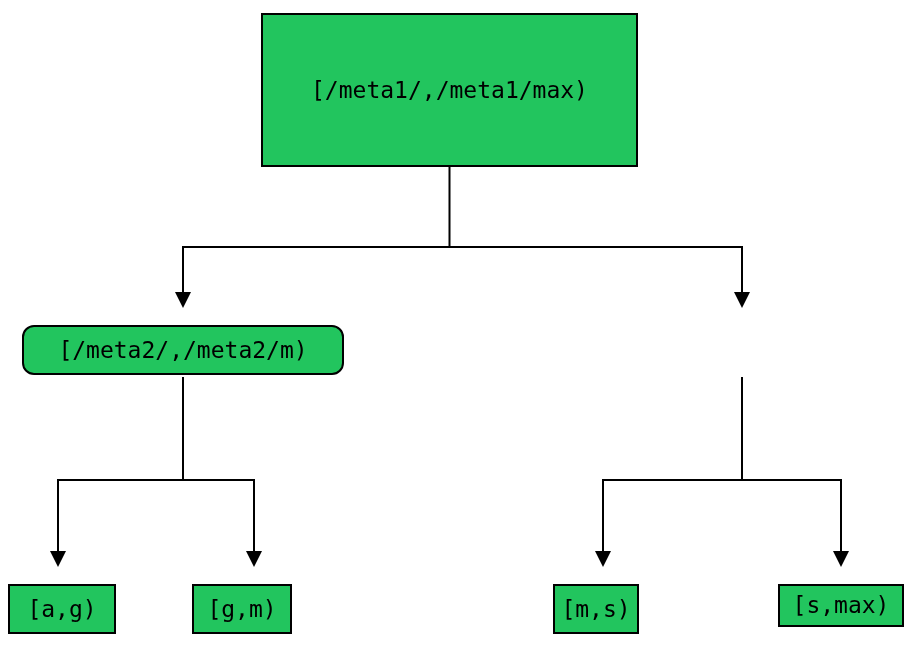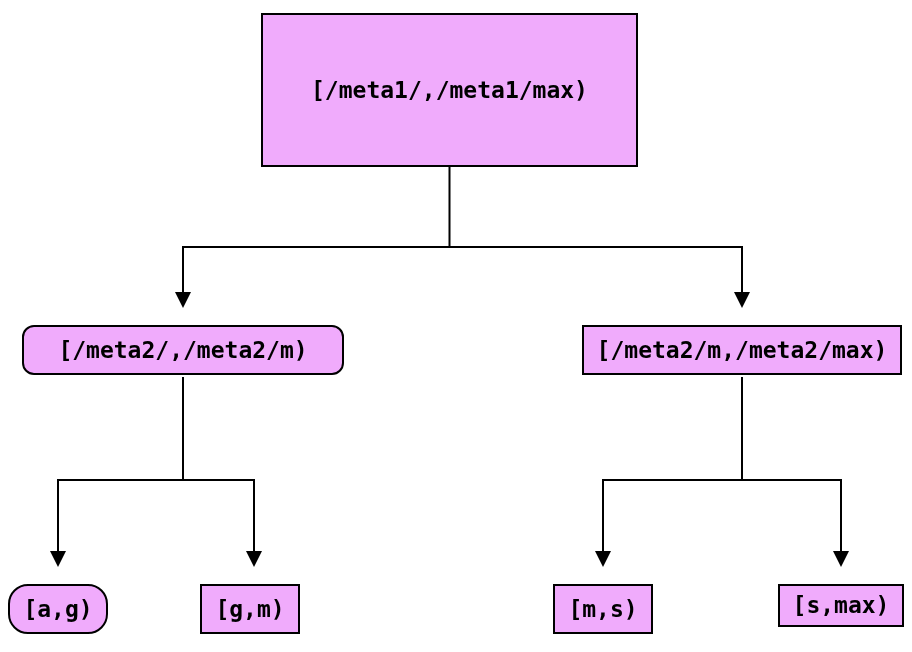--- a/index.html
+++ b/index.html
@@ -30,36 +30,36 @@
     fill: none;
   }
   .arrowhead {
     fill: #000000;
     stroke: none;
   }
   .node {
     position: absolute;
     box-sizing: border-box;
     border: 2px solid #000000;
-    background: #f0abfc;
+    background: #22c55e;
     color: #000000;
     display: flex;
     align-items: center;
     justify-content: center;
     font-size: 23px;
-    font-weight: bold;
+    font-weight: normal;
     white-space: pre;
     line-height: 1;
   }
   .node-root   { left: 261px; top: 13px;  width: 377px; height: 154px; }
   .node-left   { left: 22px;  top: 325px; width: 322px; height: 50px; border-radius: 12px; }
   .node-right  { left: 582px; top: 325px; width: 320px; height: 50px; }
-  .node-ag     { left: 8px;   top: 584px; width: 100px; height: 50px; border-radius: 20px; }
-  .node-gm     { left: 200px; top: 584px; width: 100px; height: 50px; }
-  .node-ms     { left: 553px; top: 584px; width: 100px; height: 50px; }
+  .node-ag     { left: 8px;   top: 584px; width: 108px; height: 50px; }
+  .node-gm     { left: 192px; top: 584px; width: 100px; height: 50px; }
+  .node-ms     { left: 553px; top: 584px; width: 86px; height: 50px; }
   .node-smax   { left: 778px; top: 584px; width: 126px; height: 43px; }
 </style>
 </head>
 <body>
 
 <div class="canvas">
 
   <svg class="edges" width="912" height="652" viewBox="0 0 912 652">
 
     <path class="edge-line" d="M449.5 167 L449.5 247 M183 293 L183 247 L742 247 L742 293"></path>
@@ -76,23 +76,20 @@
   </svg>
 
   <div class="node node-root">
     <span>[/meta1/,/meta1/max)</span>
   </div>
 
   <div class="node node-left">
     <span>[/meta2/,/meta2/m)</span>
   </div>
 
-  <div class="node node-right">
-    <span>[/meta2/m,/meta2/max)</span>
-  </div>
 
   <div class="node node-ag">
     <span>[a,g)</span>
   </div>
 
   <div class="node node-gm">
     <span>[g,m)</span>
   </div>
 
   <div class="node node-ms">

